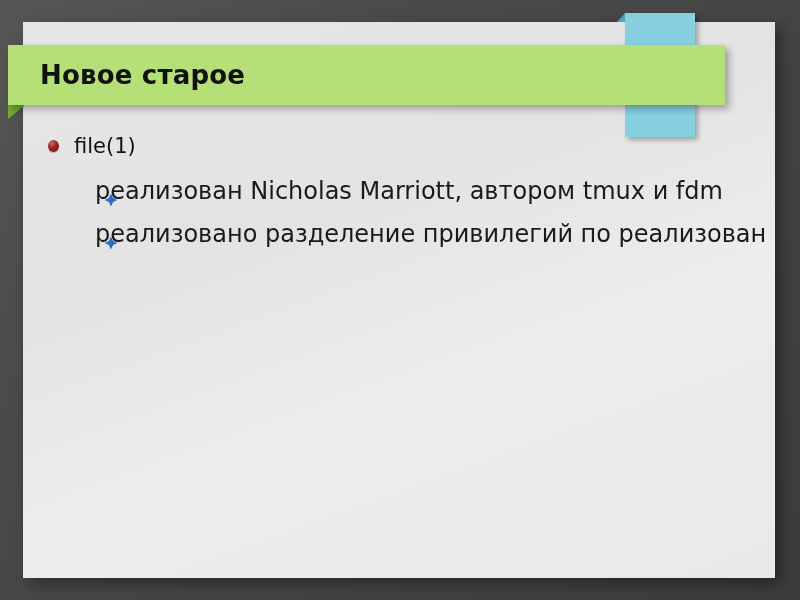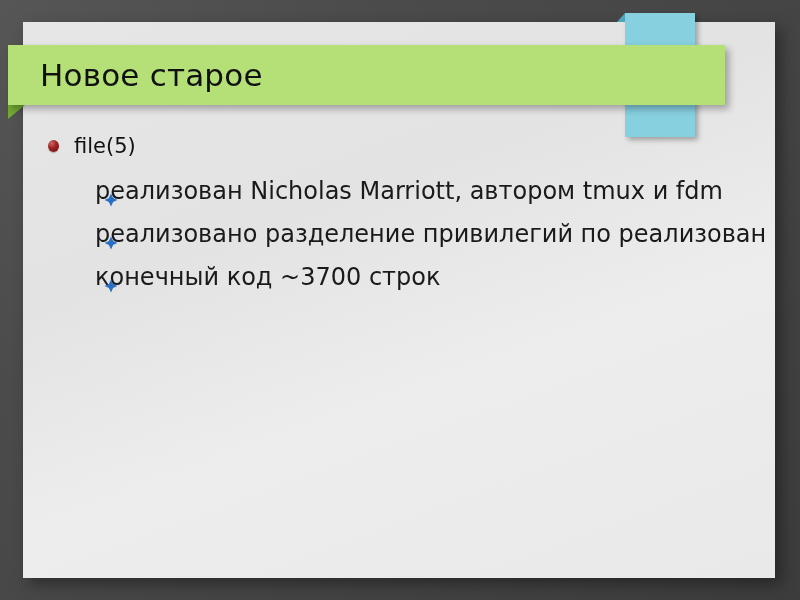--- a/index.html
+++ b/index.html
@@ -75,22 +75,22 @@
     border-bottom: 14px solid transparent;
     z-index: 2;
   }
   #slide-title {
     position: absolute;
     left: 40px;
     top: 48px;
     width: 660px;
     height: 54px;
     line-height: 54px;
-    font-size: 31px;
-    font-weight: 400;
+    font-size: 26px;
+    font-weight: 700;
     color: #111111;
     letter-spacing: 0.2px;
     white-space: nowrap;
     z-index: 4;
   }
 
   
   #slide-body {
     position: absolute;
     left: 23px;
@@ -156,21 +156,21 @@
   <div id="title-banner"></div>
 
   <div id="slide-title">
     <span>Новое старое</span>
   </div>
 
   <div id="slide-body">
 
     <div class="bullet-l1">
       <span class="marker-sphere"></span>
-      <span>file(5)</span>
+      <span>file(1)</span>
     </div>
 
     <div class="sub-list">
 
       <div class="bullet-l2">
         <span class="marker-diamond">
           <svg width="14" height="14" viewBox="0 0 14 14" xmlns="http://www.w3.org/2000/svg">
             <path d="M7 0.6 L9.1 4.9 L13.4 7 L9.1 9.1 L7 13.4 L4.9 9.1 L0.6 7 L4.9 4.9 Z" fill="#2a6fc4"></path>
           </svg>
         </span>
@@ -179,25 +179,17 @@
 
       <div class="bullet-l2">
         <span class="marker-diamond">
           <svg width="14" height="14" viewBox="0 0 14 14" xmlns="http://www.w3.org/2000/svg">
             <path d="M7 0.6 L9.1 4.9 L13.4 7 L9.1 9.1 L7 13.4 L4.9 9.1 L0.6 7 L4.9 4.9 Z" fill="#2a6fc4"></path>
           </svg>
         </span>
         <span>реализовано разделение привилегий по реализован</span>
       </div>
 
-      <div class="bullet-l2">
-        <span class="marker-diamond">
-          <svg width="14" height="14" viewBox="0 0 14 14" xmlns="http://www.w3.org/2000/svg">
-            <path d="M7 0.6 L9.1 4.9 L13.4 7 L9.1 9.1 L7 13.4 L4.9 9.1 L0.6 7 L4.9 4.9 Z" fill="#2a6fc4"></path>
-          </svg>
-        </span>
-        <span>конечный код ~3700 строк</span>
-      </div>
 
     </div>
   </div>
 
 </div>
 
 </body></html>

